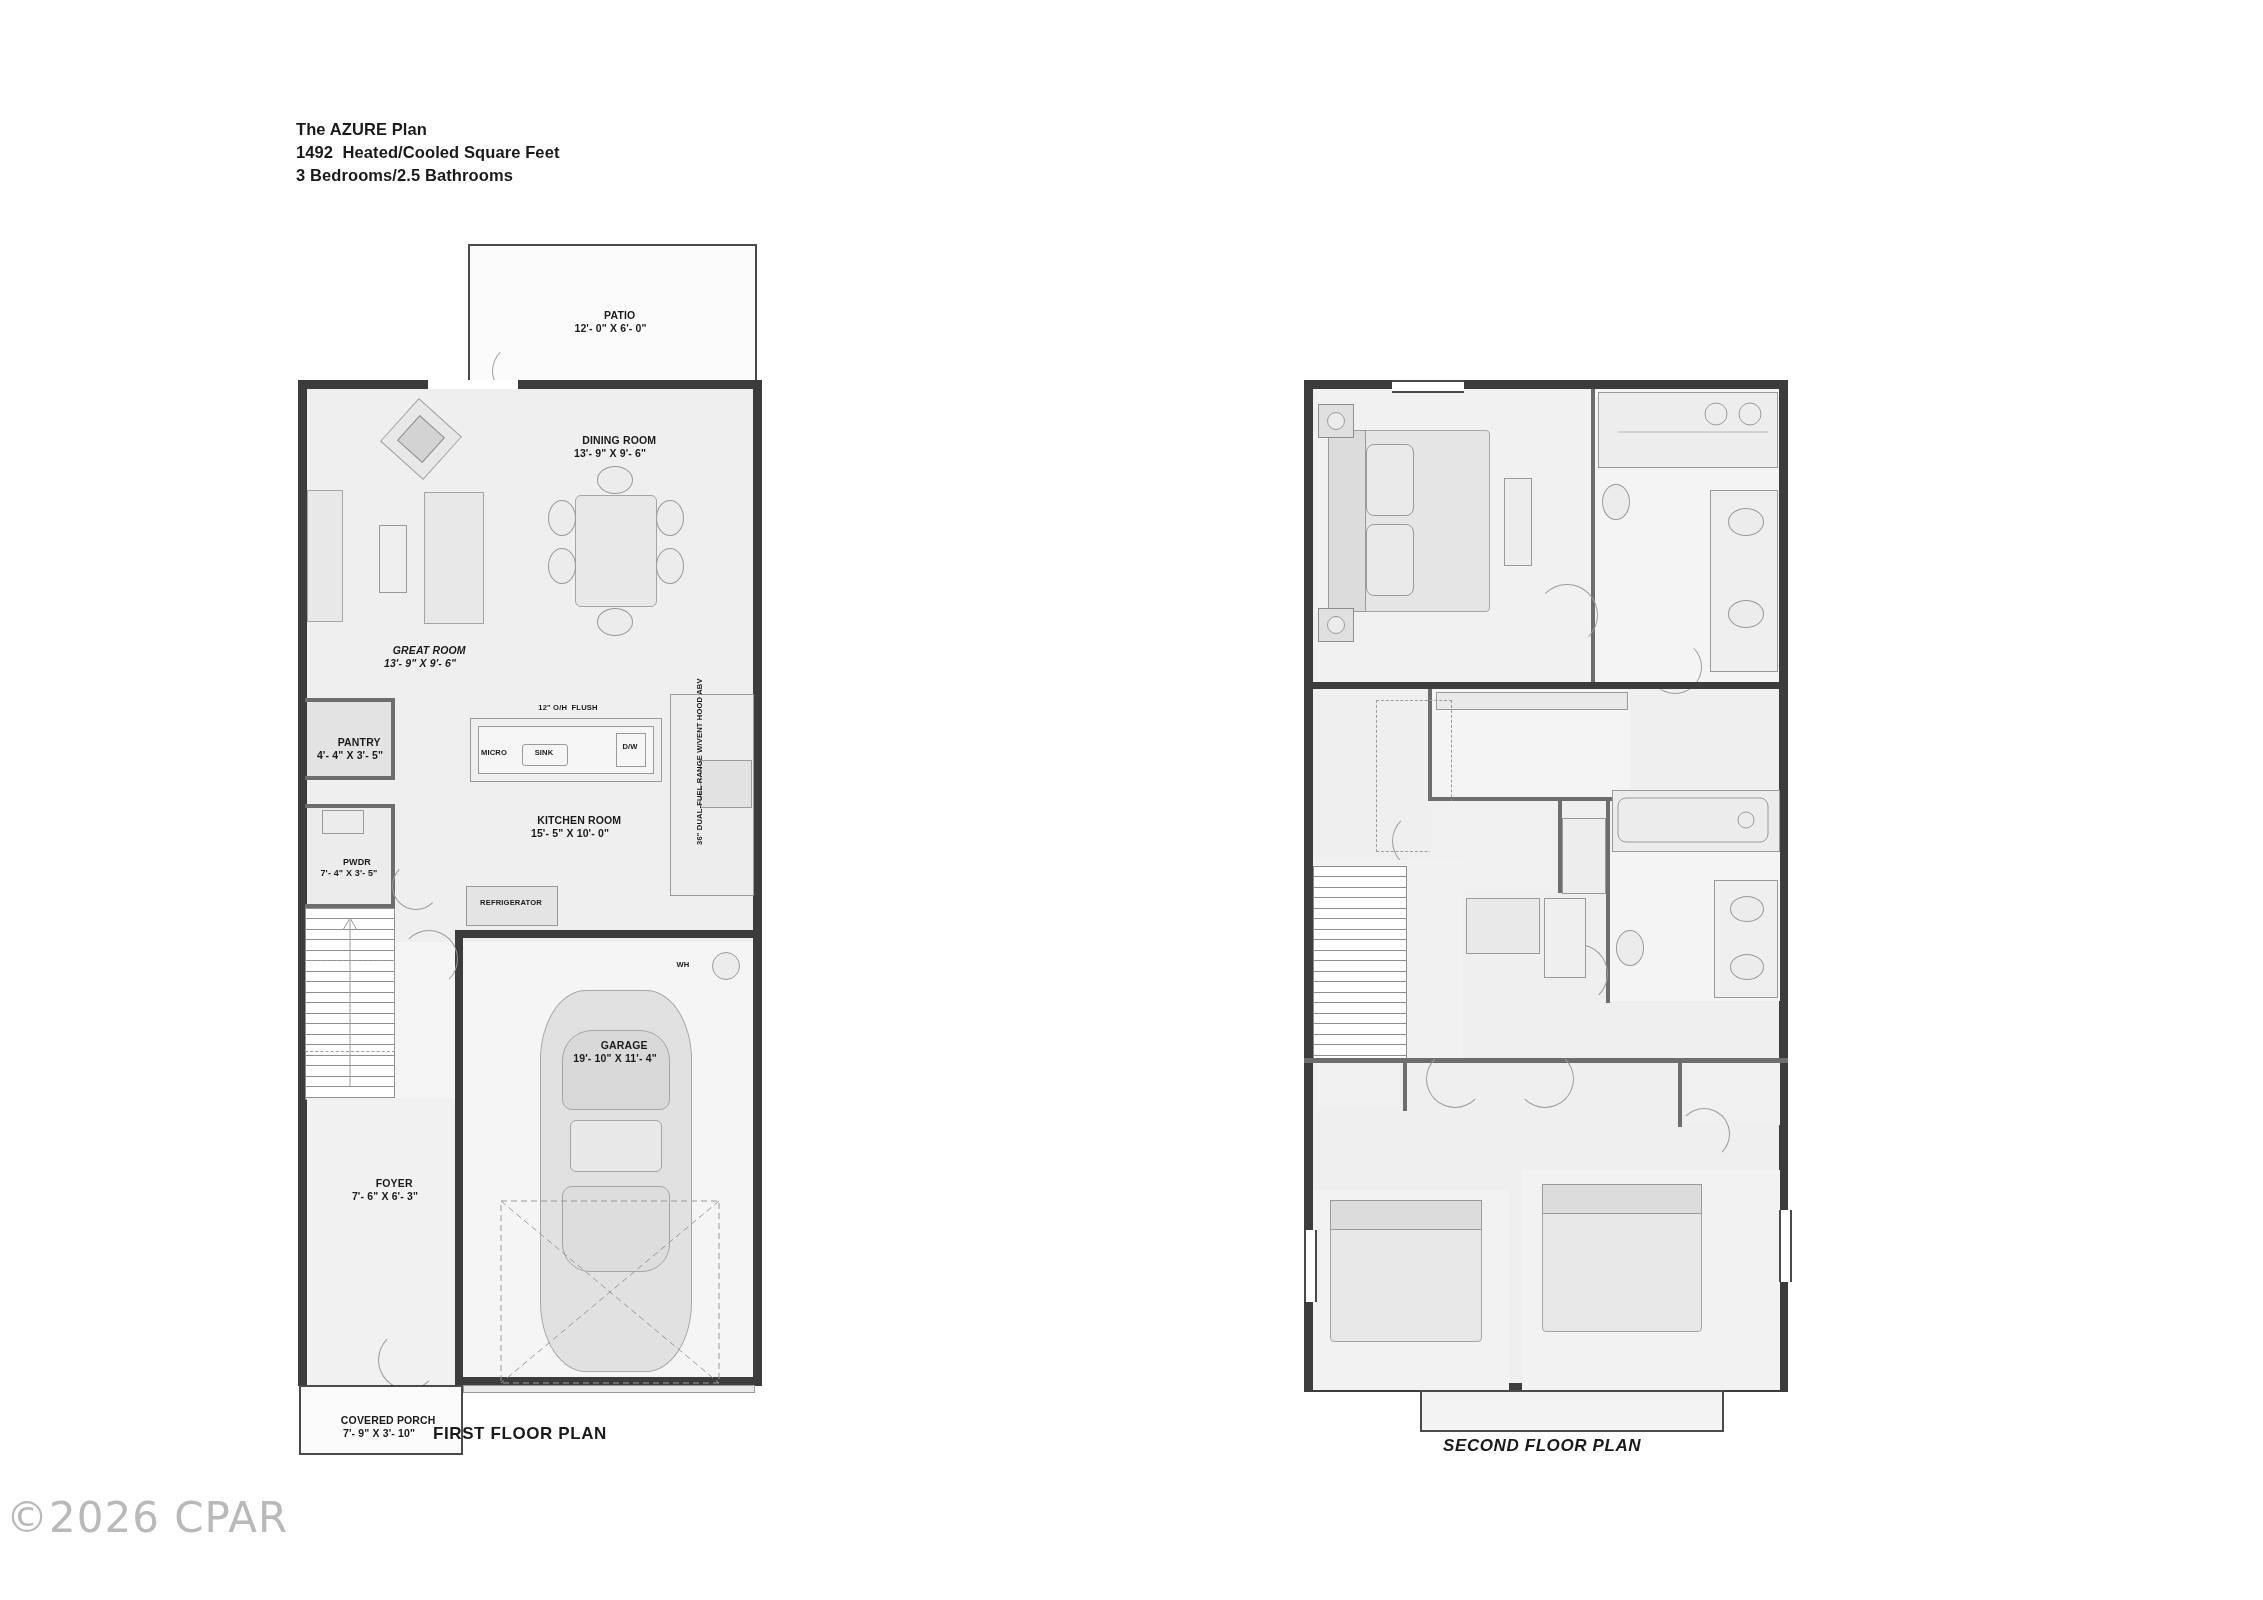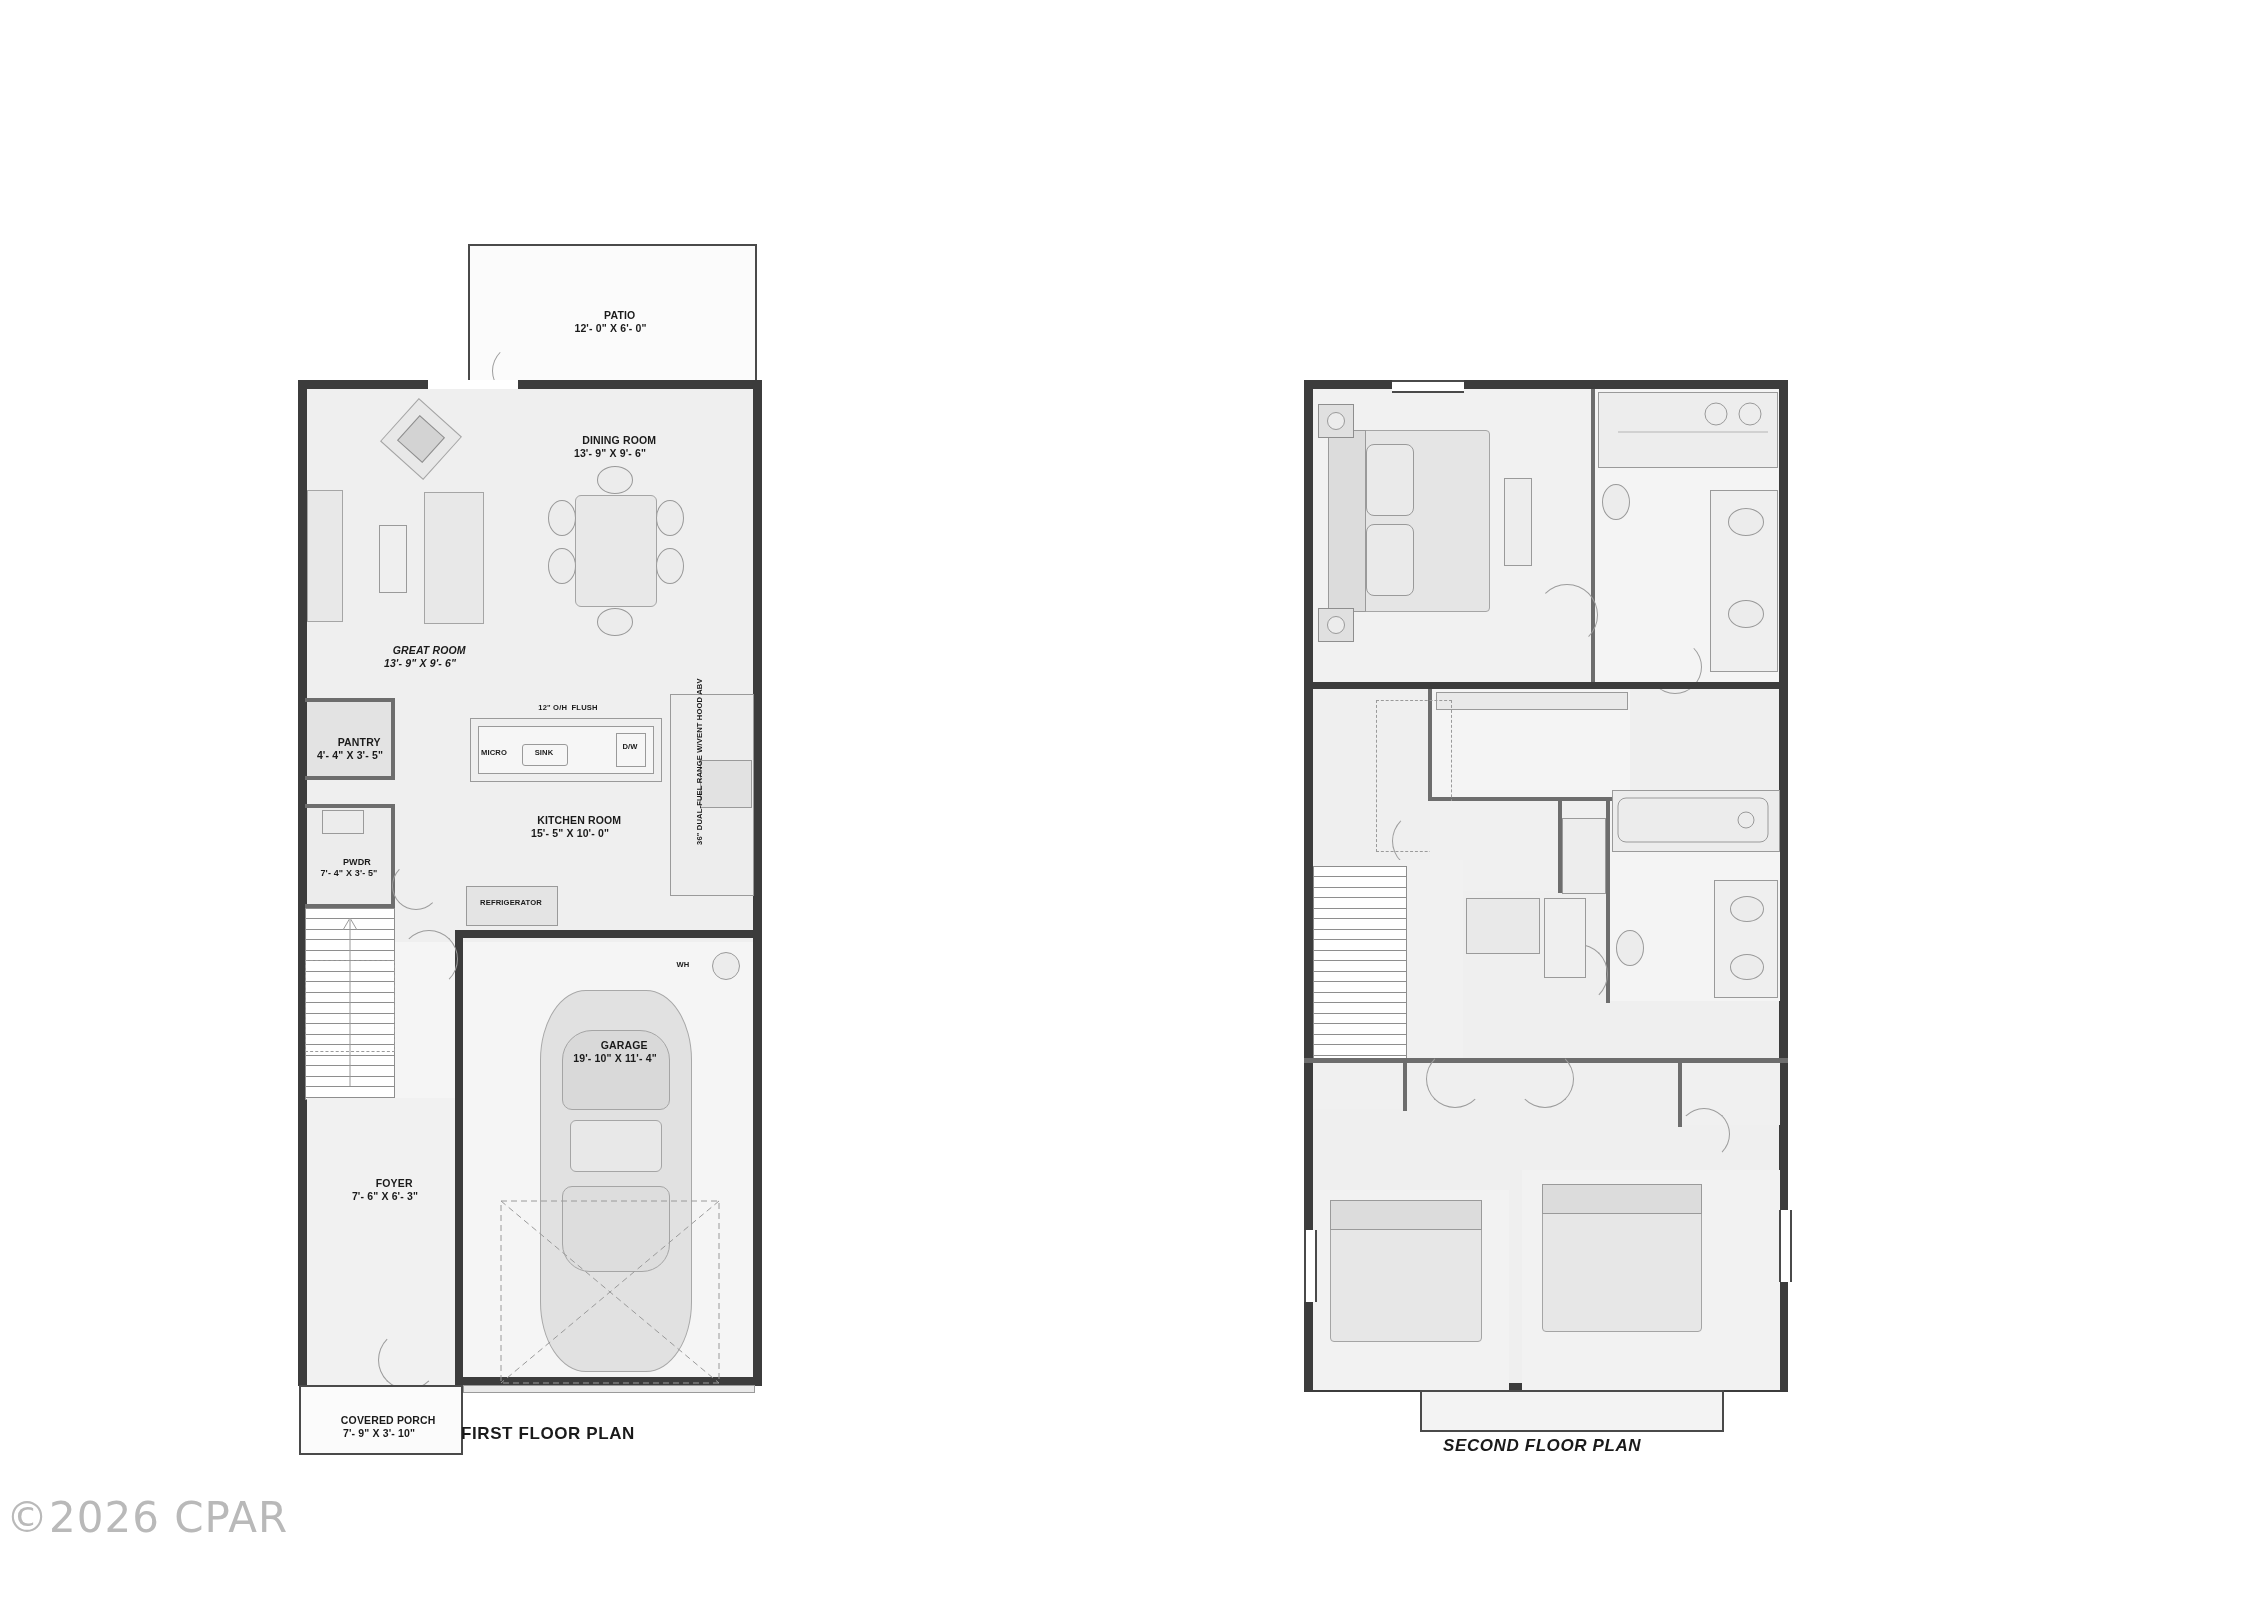--- a/index.html
+++ b/index.html
@@ -60,21 +60,21 @@
     text-align: right;
   }
 
   
   .plan-caption {
     position: absolute;
     font-size: 17px;
     font-weight: bold;
     letter-spacing: 0.6px;
   }
-  #caption-first { left: 433px; top: 1424px; margin-left: 28px; }
+  #caption-first { left: 433px; top: 1424px; }
   #caption-second { left: 1443px; top: 1436px; font-style: italic; }
 
   
   .plan {
     position: absolute;
   }
   .wall {
     position: absolute;
     background: #3c3c3c;
   }
@@ -160,20 +160,25 @@
     border: 1px solid #a8a8a8;
     border-radius: 46px / 70px;
   }
   .svgwrap { position: absolute; overflow: visible; }
 </style>
 </head>
 <body>
 
 <div class="page">
 
+  <div class="title-block">
+    <div>The AZURE Plan</div>
+    <div>1492  Heated/Cooled Square Feet</div>
+    <div>3 Bedrooms/2.5 Bathrooms</div>
+  </div>
 
   <div class="plan" id="first-floor" style="left:0;top:0;width:820px;height:1400px;">
 
     <div class="room-white" style="left:468px;top:244px;width:285px;height:140px;border:2px solid #4a4a4a;"></div>
     <div class="label" style="left:508px;top:295px;width:205px;">
       <span>PATIO</span><br><span>12'- 0" X 6'- 0"</span>
     </div>
 
     <div class="door-arc" style="left:492px;top:344px;width:52px;height:52px;border-color:#9c9c9c;border-top-color:transparent;border-right-color:transparent;"></div>
 

